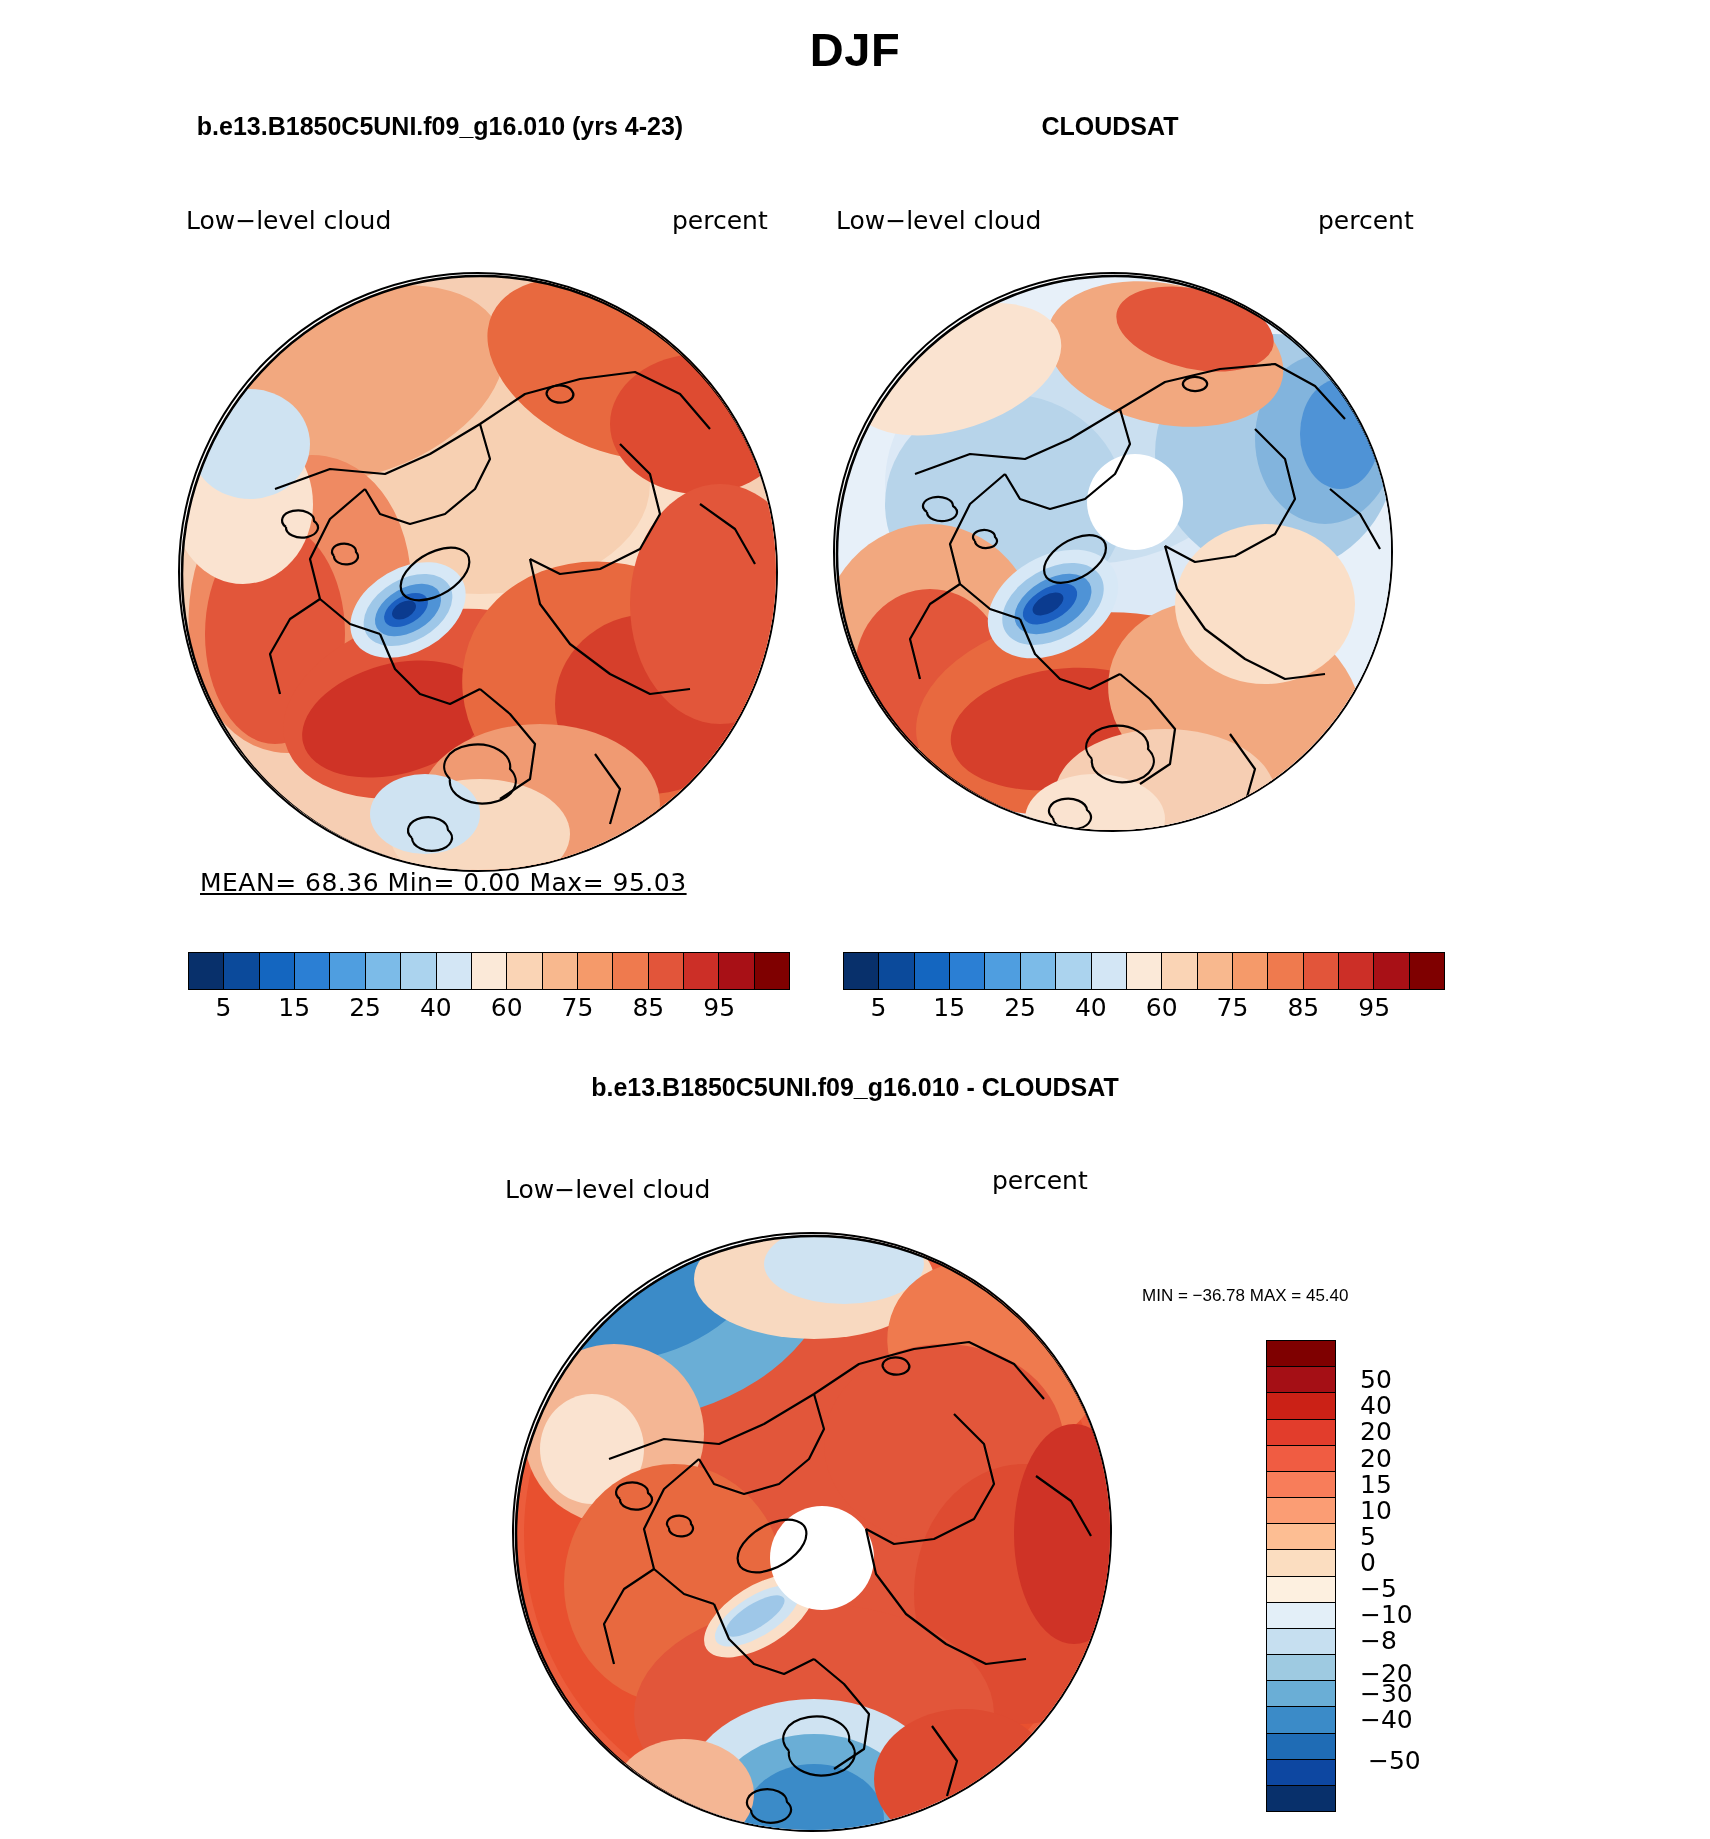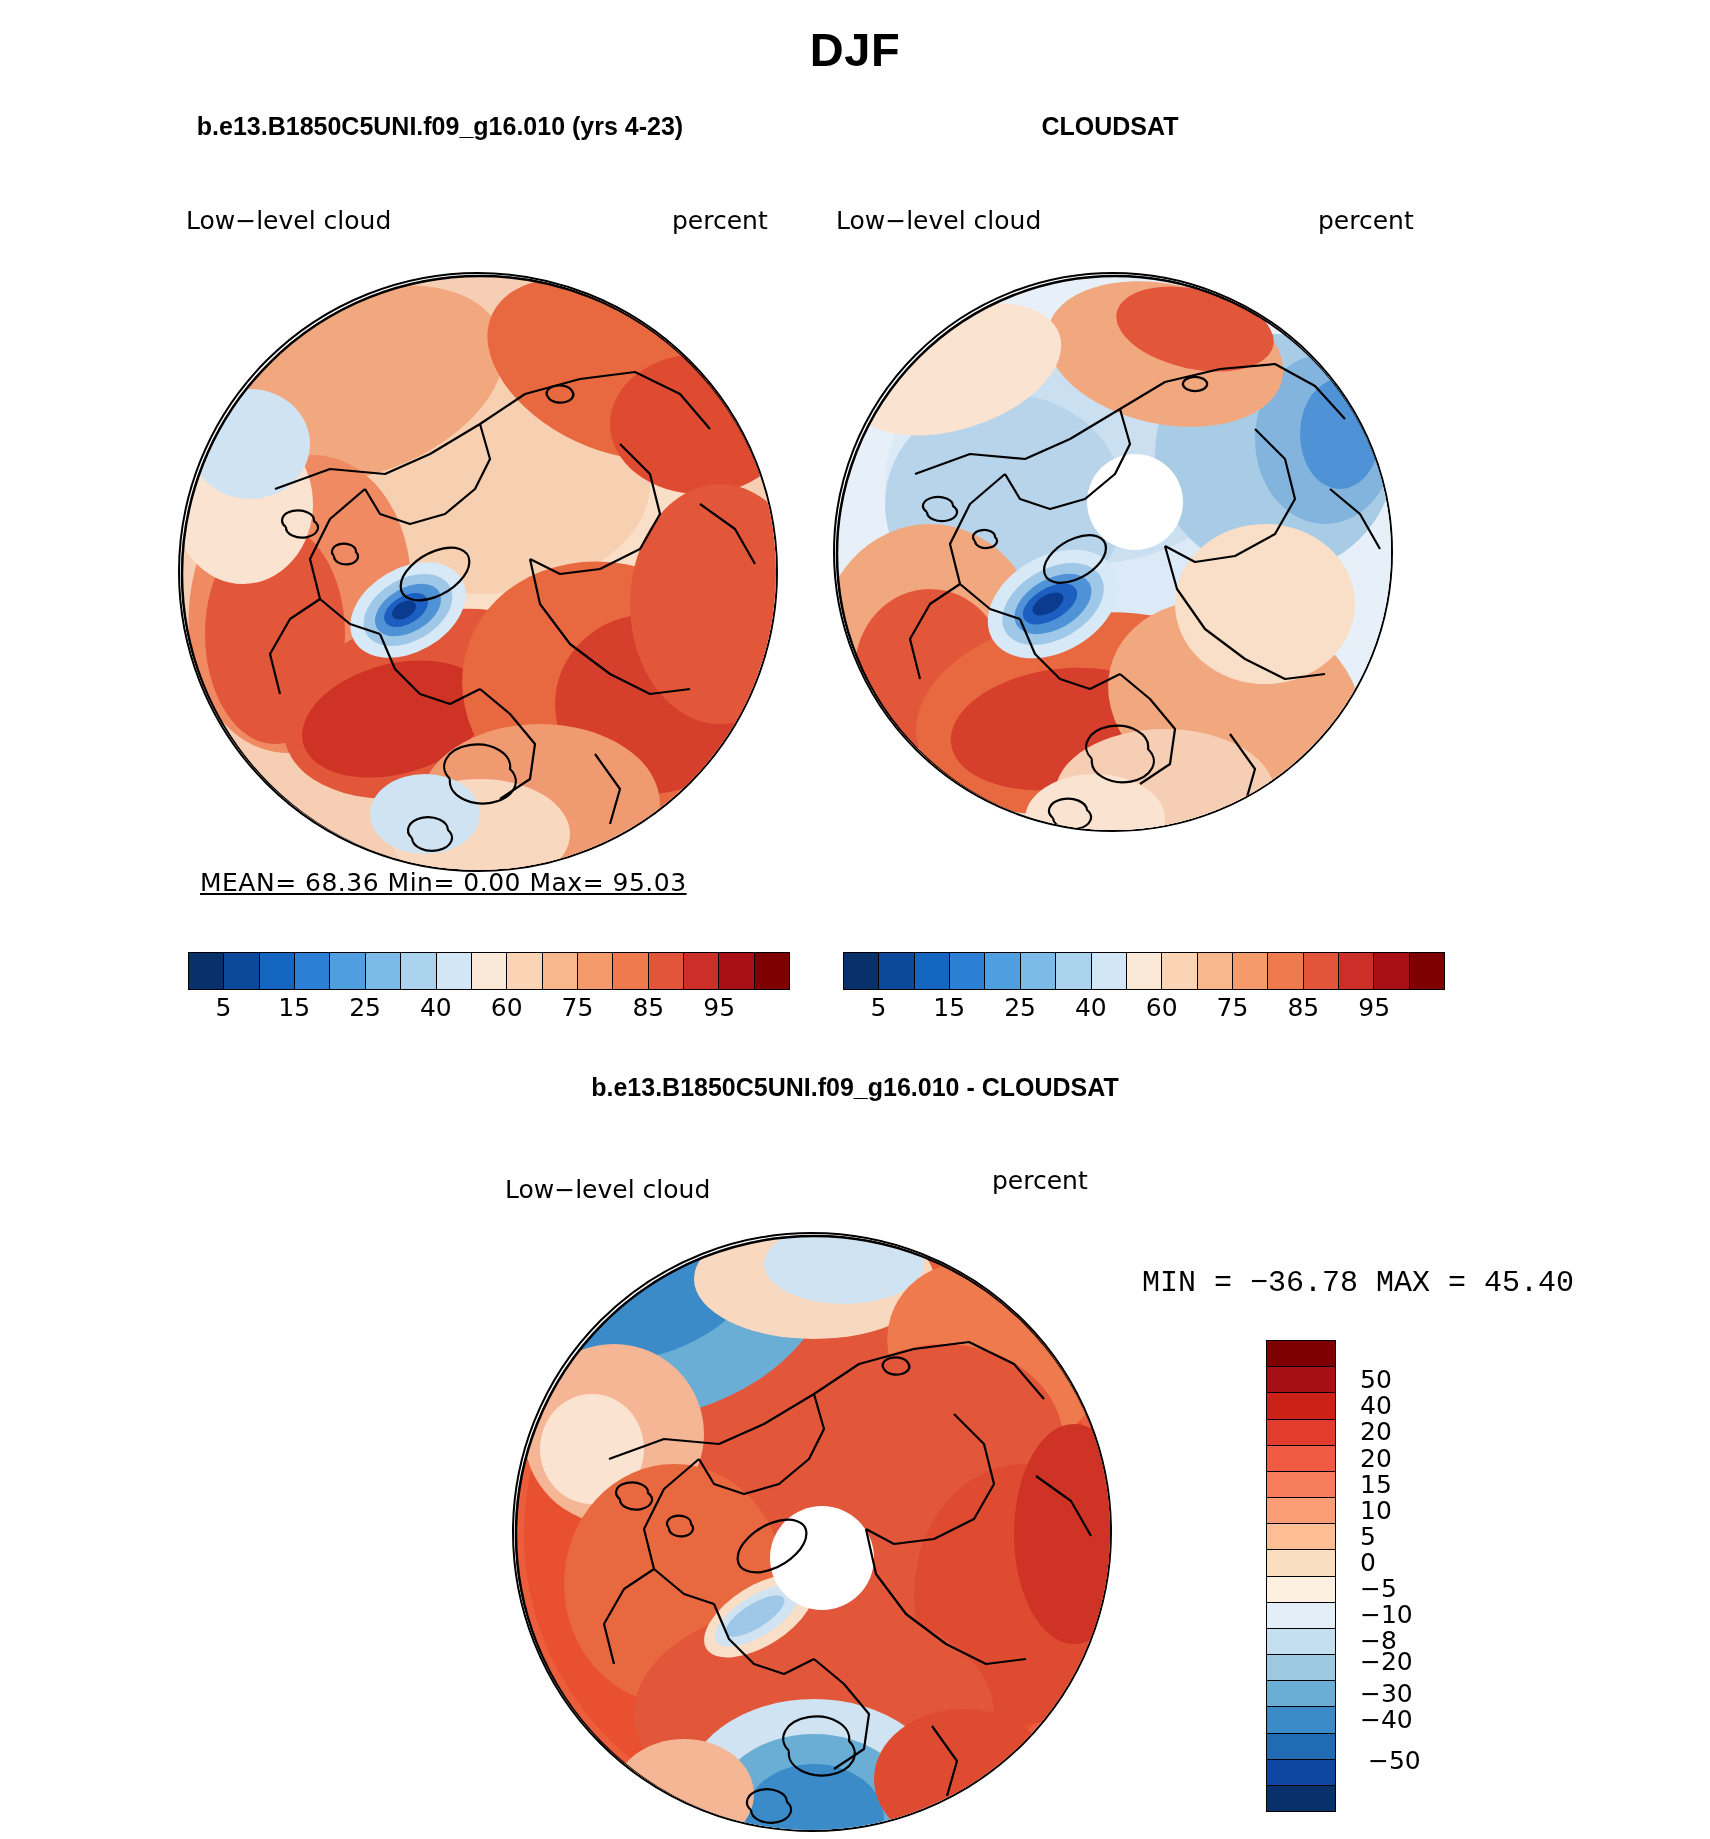--- a/index.html
+++ b/index.html
@@ -118,23 +118,24 @@
   .vbar-labels span {
     position: absolute;
     transform: translateY(-50%);
     font-family: "DejaVu Sans", sans-serif;
     font-size: 25px;
     left: 0;
     white-space: nowrap;
   }
   .minmax-line {
     position: absolute;
-    font-family: Liberation Mono, monospace;
-    font-size: 30px;
+    font-family: Liberation Sans, sans-serif;
+    font-size: 17px;
     white-space: nowrap;
+    margin-top: 20px;
   }
 </style>
 </head>
 <body>
 
 <div class="page">
 
   <div class="main-title">DJF</div>
 
   <div class="panel-title" id="title-left">b.e13.B1850C5UNI.f09_g16.010 (yrs 4-23)</div>
@@ -412,19 +413,19 @@
       <span style="top: 65.2778px;">40</span>
       <span style="top: 91.3889px;">20</span>
       <span style="top: 117.5px;">20</span>
       <span style="top: 143.611px;">15</span>
       <span style="top: 169.722px;">10</span>
       <span style="top: 195.833px;">5</span>
       <span style="top: 221.944px;">0</span>
       <span style="top: 248.056px;">−5</span>
       <span style="top: 274.167px;">−10</span>
       <span style="top: 300.278px;">−8</span>
-      <span style="top: 321px; text-align: center;">−20</span>
+      <span style="top: 333px; text-align: center;">−20</span>
       <span style="top: 352.5px;">−30</span>
       <span style="top: 378.611px;">−40</span>
       <span style="top: 420px; margin-left: 8px;">−50</span>
     </div>
 
 </div>
 
 </body></html>

